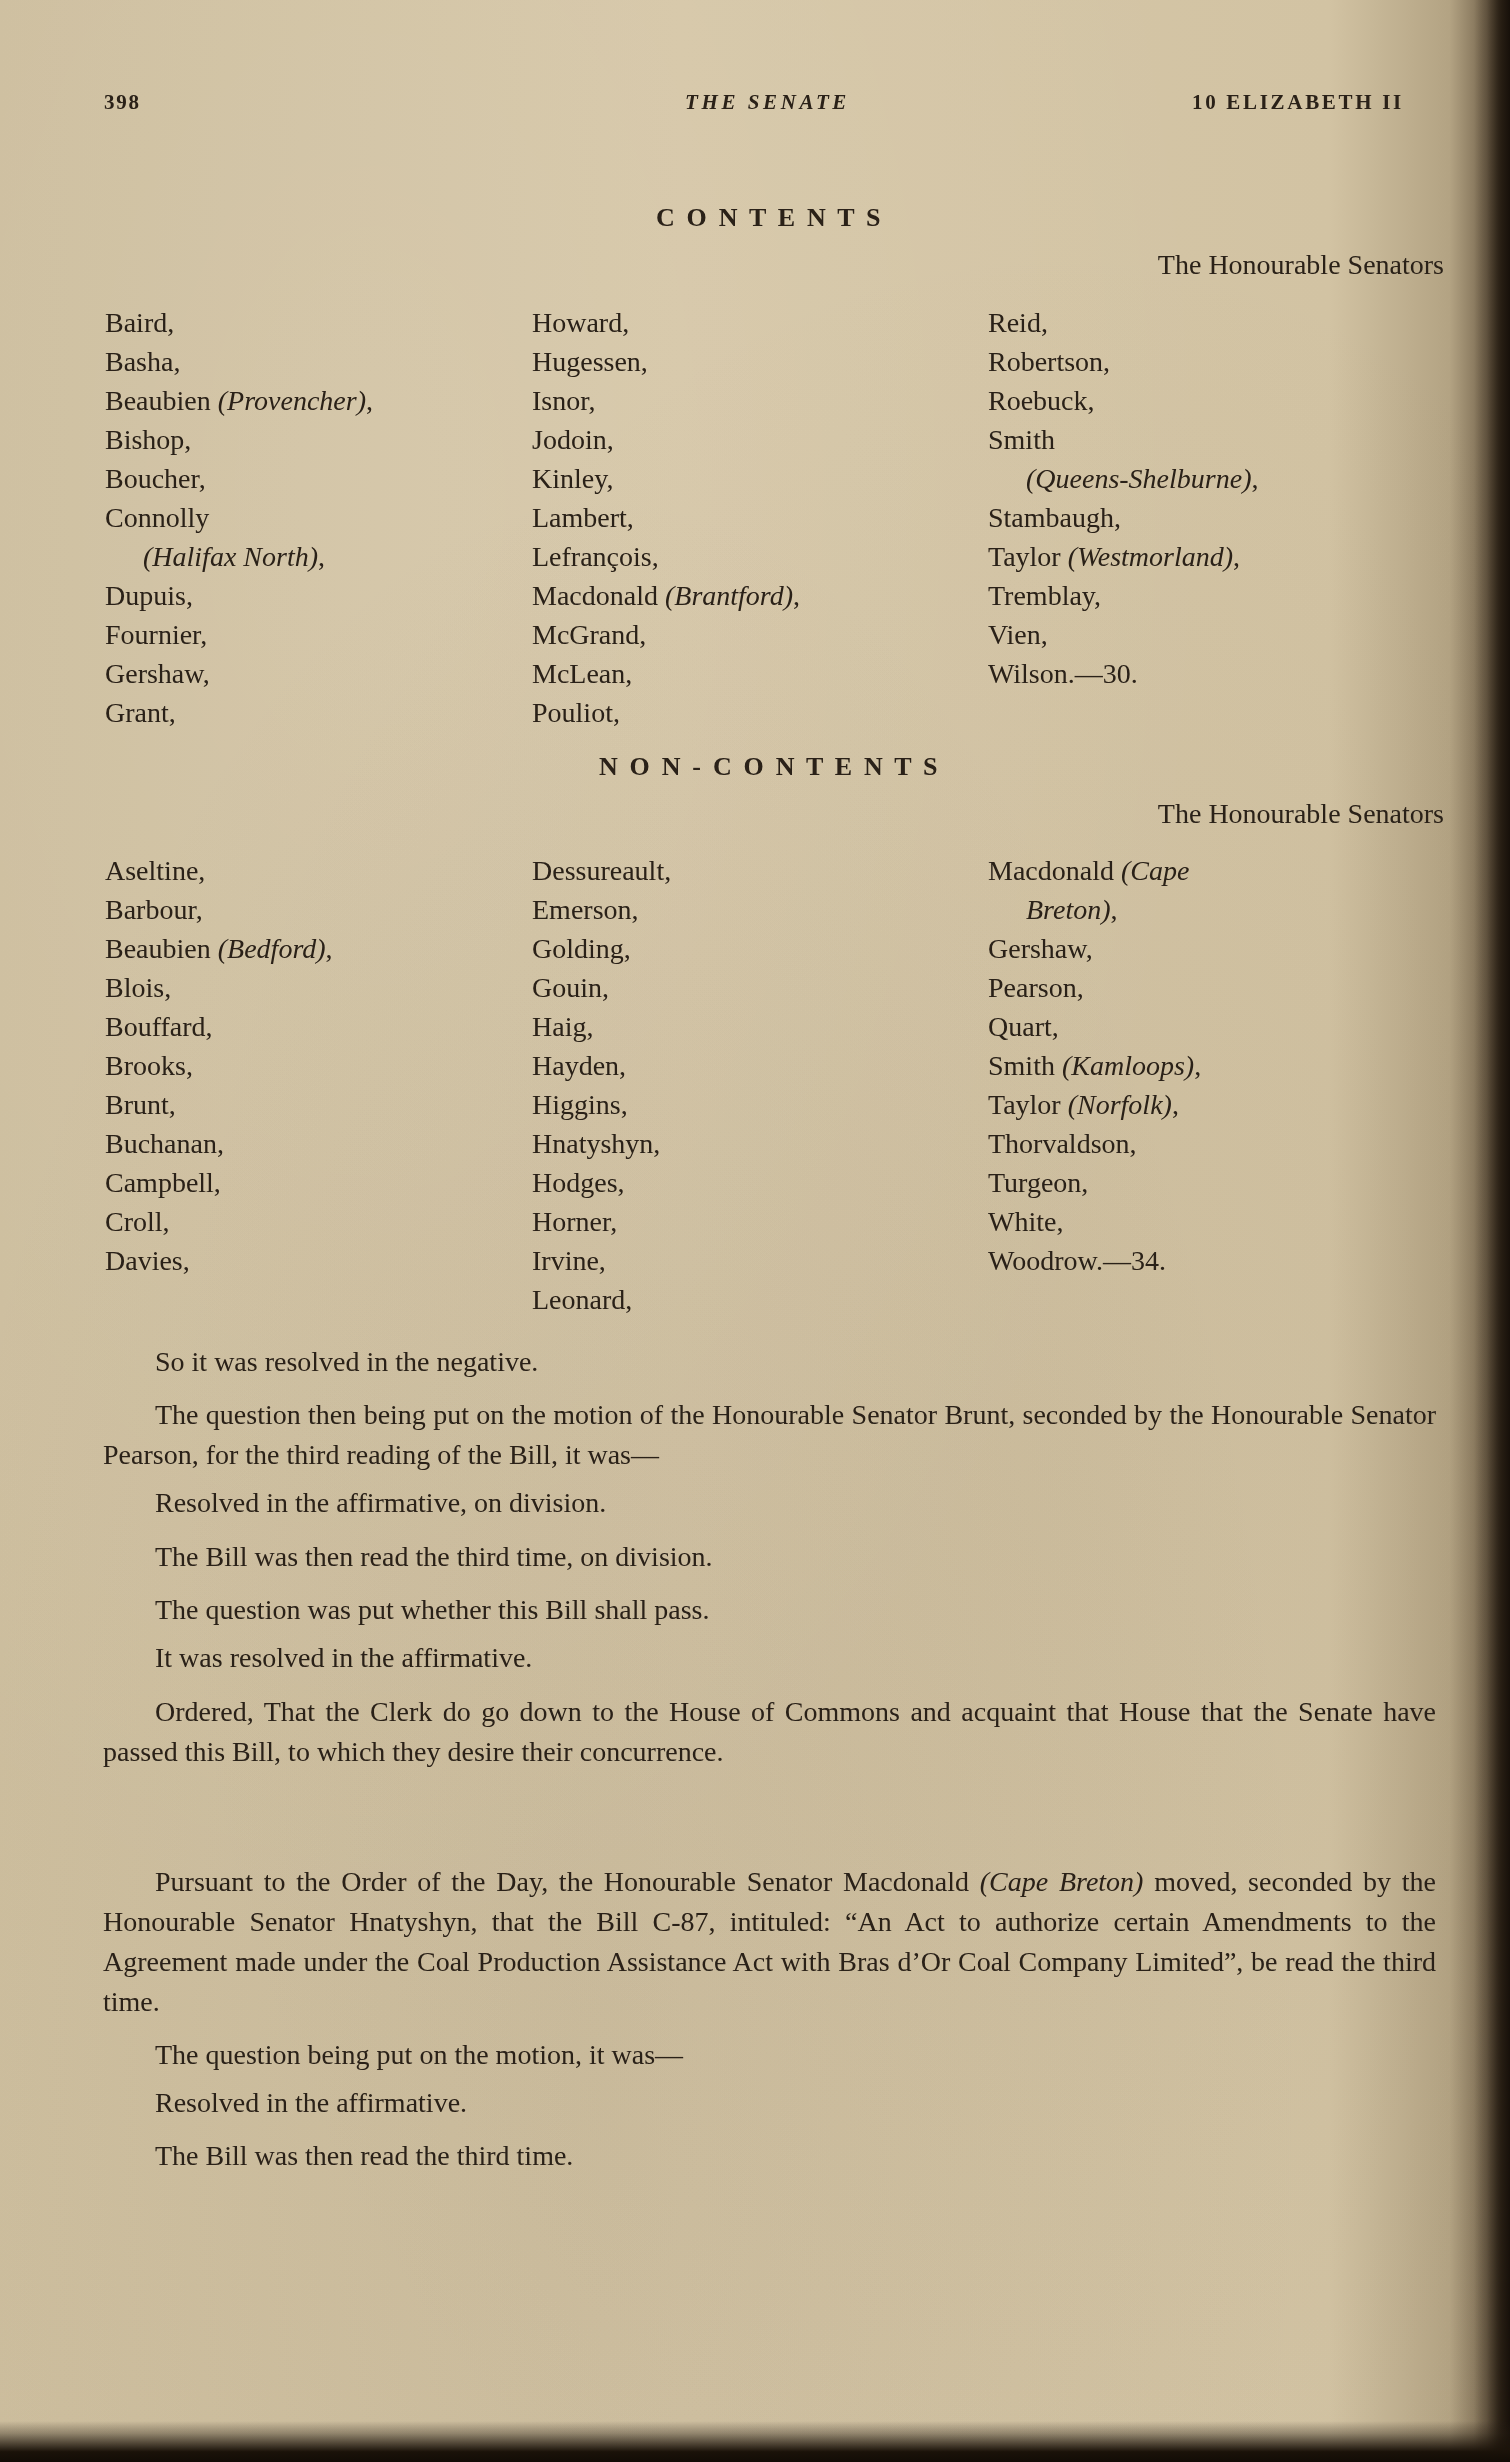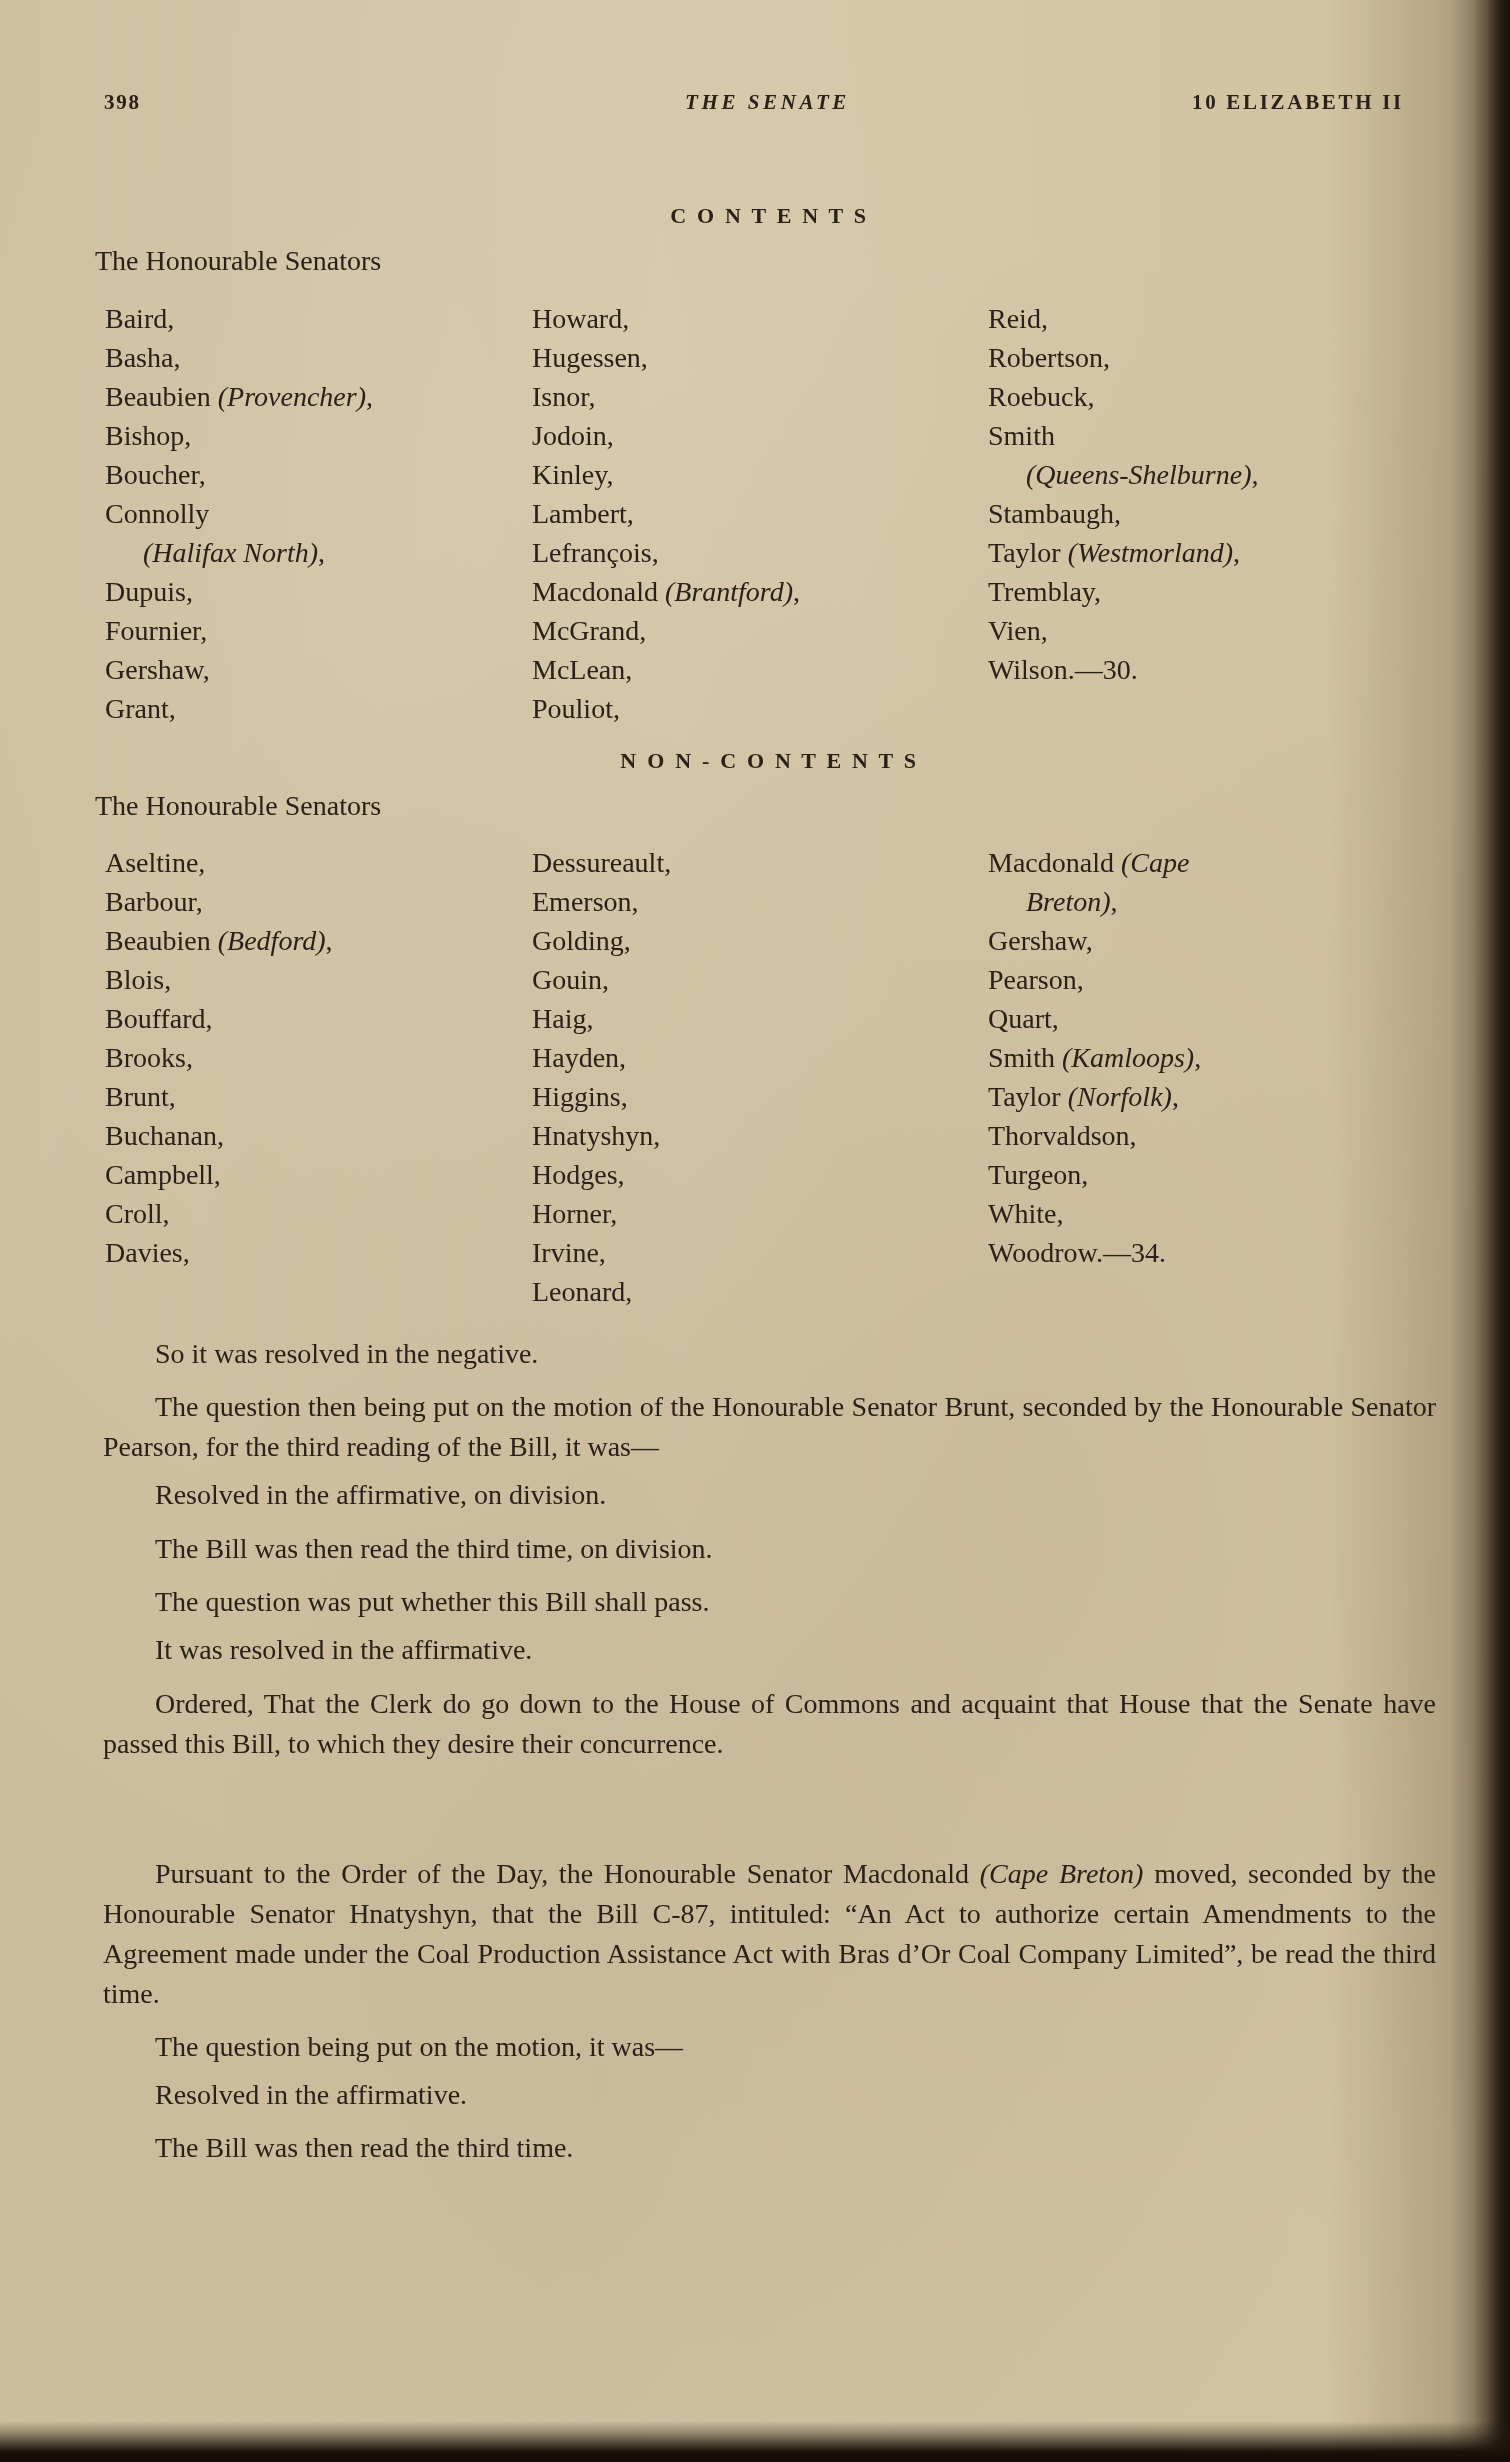--- a/index.html
+++ b/index.html
@@ -30,28 +30,28 @@
     font-size:21px;
     font-weight:bold;
     letter-spacing:1.8px;
   }
   .running-head .left{position:absolute;left:9px;top:0;}
   .running-head .center{position:absolute;left:0;right:4px;text-align:center;top:0;letter-spacing:3.6px;font-style:italic;}
   .running-head .right{position:absolute;right:40px;top:0;letter-spacing:2.7px;}
   
   .section-title{
     text-align:center;
-    font-size:22px;
+    font-size:26px;
     font-weight:bold;
     letter-spacing:2.7px;
     margin-top:70px;
   }
   .section-title.nc{margin-top:20px;}
   .section-subtitle{
-    text-align:left;
+    text-align:right;
     font-size:28px;
     margin-top:16px;
   }
   
   .columns{
     display:flex;
     margin-top:21.5px;
     font-size:28px;
     line-height:39px;
   }

